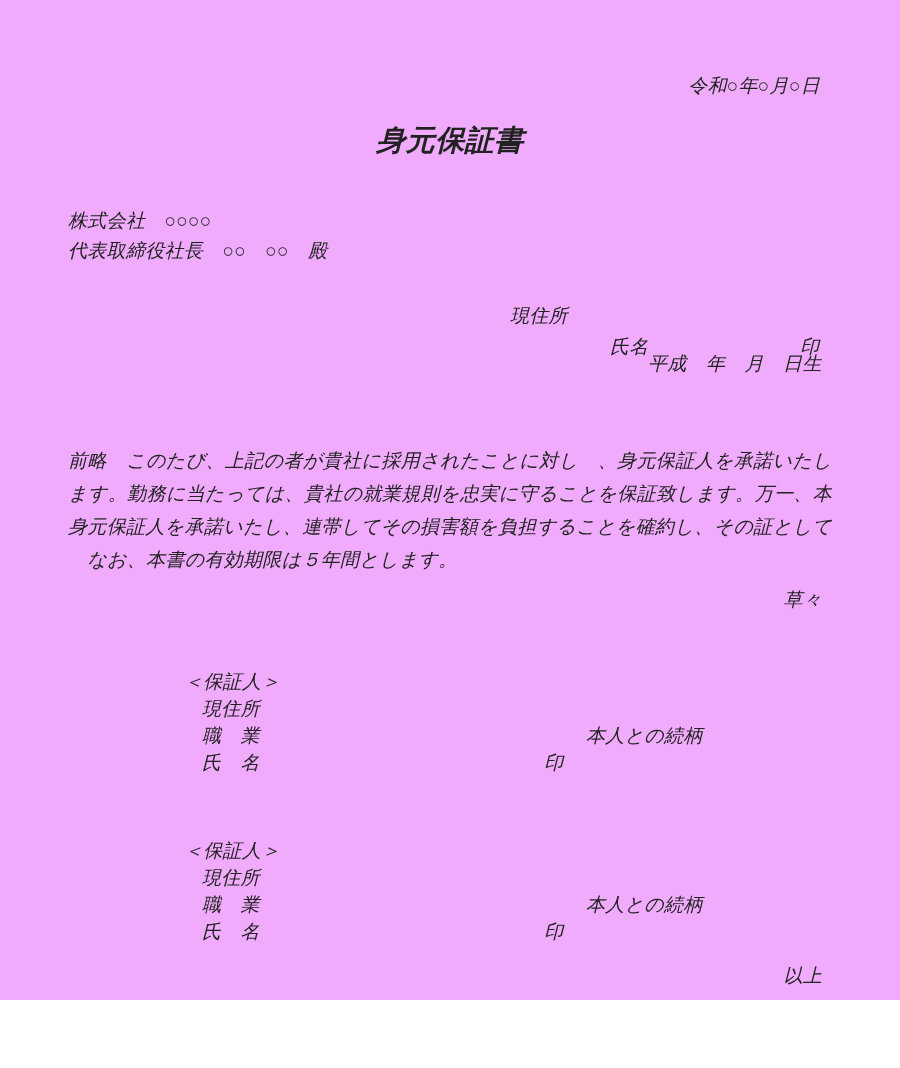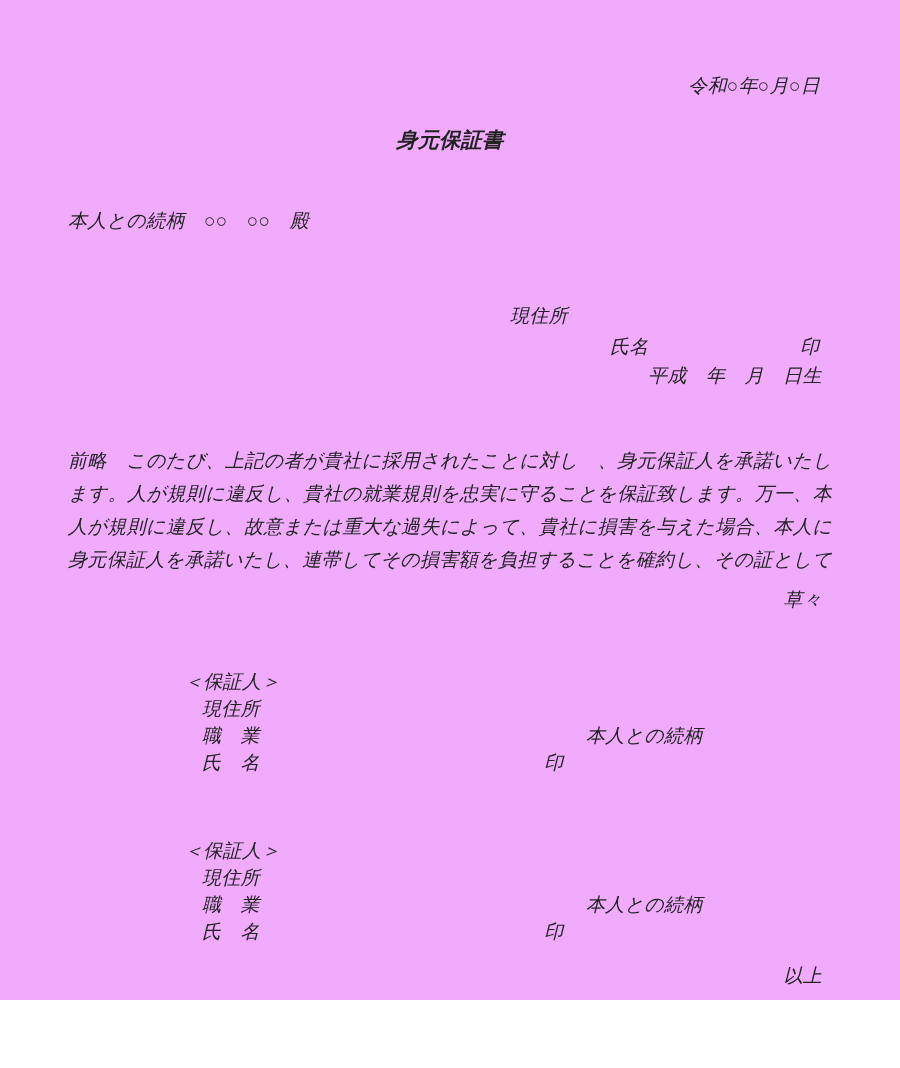--- a/index.html
+++ b/index.html
@@ -16,29 +16,29 @@
     color: #222222;
     font-size: 19px;
     letter-spacing: 0.3px;
     overflow: hidden;
     font-style: italic;
   }
   .abs { position: absolute; white-space: nowrap; }
 
   .date-line   { top: 76px;  right: 80px; line-height: 20px; }
   .doc-title   { top: 122px; left: 0; width: 100%; text-align: center;
-                 font-size: 21px; font-weight: 700; line-height: 36px;
+                 font-size: 29px; font-weight: 700; line-height: 36px;
                  letter-spacing: 0.5px; white-space: nowrap; }
 
   .recipient   { top: 206px; left: 68px; line-height: 30px; }
 
   .emp-address { top: 306px; left: 510px; line-height: 20px; }
   .emp-name    { top: 337px; left: 610px; line-height: 20px; }
   .emp-seal    { top: 337px; left: 800px; line-height: 20px; }
-  .emp-birth   { top: 366px; left: 648px; line-height: 20px; }
+  .emp-birth   { top: 354px; left: 648px; line-height: 20px; }
 
   .body-par    { top: 440px; left: 68px; width: 764px; }
   .body-par .bline { line-height: 25px; height: 25px; overflow: hidden; margin-top: 8px; }
   .jline       { text-align: justify; text-align-last: justify; }
 
   .closing-word { top: 590px; right: 78px; line-height: 20px; }
 
   .guarantor   { left: 6px; width: 900px; height: 110px; }
   .g-1 { top: 668px; }
   .g-2 { top: 837px; }
@@ -54,33 +54,34 @@
 </head>
 <body>
 
 <div class="page">
 
   <div class="abs date-line">令和○年○月○日</div>
 
   <div class="abs doc-title">身元保証書</div>
 
   <div class="abs recipient">
-    <div>本人との続柄　○○　○○　殿</div>
+    <div>株式会社　○○○○</div>
+    <div>代表取締役社長　○○　○○　殿</div>
   </div>
 
   <div class="abs emp-address">現住所</div>
   <div class="abs emp-name">氏名</div>
   <div class="abs emp-seal">印</div>
   <div class="abs emp-birth">平成　年　月　日生</div>
 
   <div class="abs body-par">
     <div class="bline jline">前略　このたび、上記の者が貴社に採用されたことに対し　、身元保証人を承諾いたし</div>
-    <div class="bline jline">ます。人が規則に違反し、貴社の就業規則を忠実に守ることを保証致します。万一、本</div>
-    <div class="bline jline">人が規則に違反し、故意または重大な過失によって、貴社に損害を与えた場合、本人に</div>
+    <div class="bline jline">ます。勤務に当たっては、貴社の就業規則を忠実に守ることを保証致します。万一、本</div>
     <div class="bline jline">身元保証人を承諾いたし、連帯してその損害額を負担することを確約し、その証として</div>
+    <div class="bline">　なお、本書の有効期限は５年間とします。</div>
   </div>
 
   <div class="abs closing-word">草々</div>
 
   <div class="abs guarantor g-1">
     <div class="g-heading">＜保証人＞</div>
     <div class="g-address">現住所</div>
     <div class="g-occ">職　業</div>
     <div class="g-relation">本人との続柄</div>
     <div class="g-name">氏　名</div>

